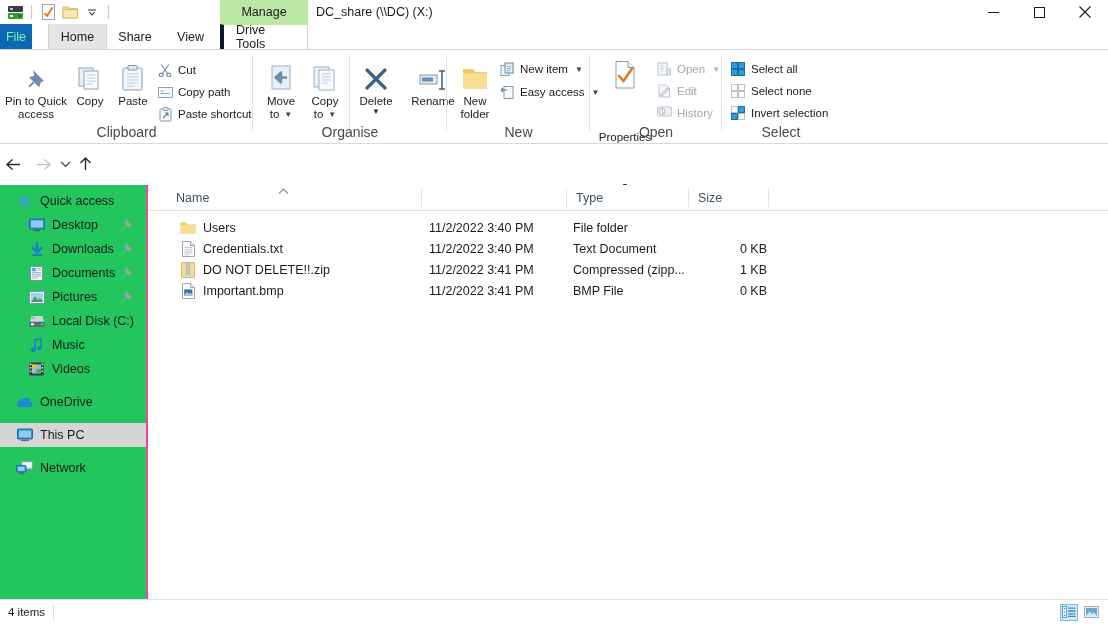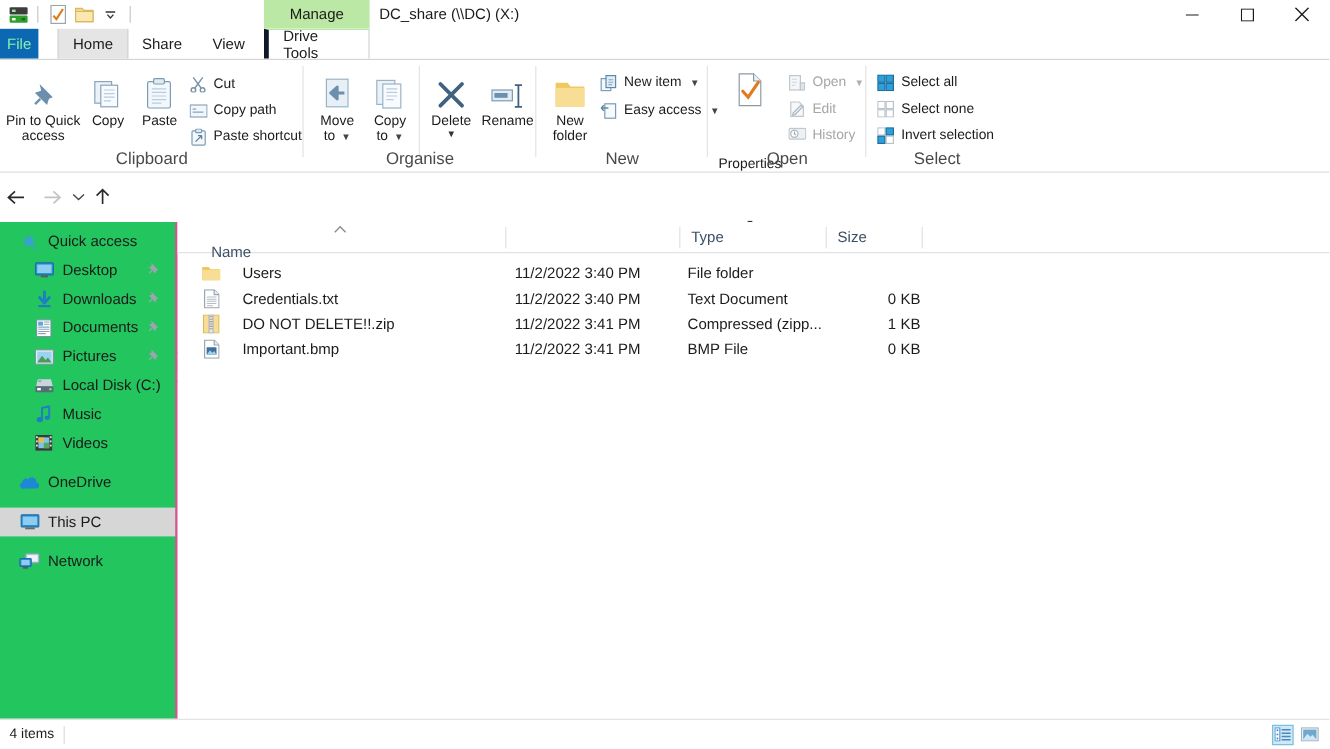--- a/index.html
+++ b/index.html
@@ -137,21 +137,21 @@
   .colhdr { position:absolute; top:0; left:0; width:960px; height:26px; background:#fff; border-bottom:1px solid #e2e2e2; }
   .col {
     position:absolute; top:0; height:26px; display:flex; align-items:center;
     font-size:12.5px; color:#3b5066; padding-left:10px;
   }
   .col-div { position:absolute; top:4px; width:1px; height:18px; background:#e2e2e2; }
   .sort-arrow { position:absolute; left:130px; top:2px; font-size:9px; color:#8a8a8a; }
 
   .row { position:absolute; left:0; width:960px; height:21px; display:flex; align-items:center; }
   .cell { position:absolute; font-size:12.5px; color:#1b1b1b; white-space:nowrap; }
-  .cell.name { left:20px; display:flex; align-items:center; gap:18px; }
+  .cell.name { left:32px; display:flex; align-items:center; gap:7px; }
   .cell.date { left:281px; }
   .cell.type { left:425px; }
   .cell.size { left:547px; width:72px; text-align:right; }
   .fico { width:16px; height:16px; display:flex; align-items:center; justify-content:center; flex:none; }
 
   
   .statusbar {
     position:absolute; left:0; bottom:0; width:1108px; height:25px;
     background:#ffffff; border-top:1px solid #e2e2e2; display:flex; align-items:center;
   }
@@ -345,21 +345,21 @@
       <div class="big-btn" style="left:100px; top:8px; width:46px;">
         <span class="bi">
           <svg width="26" height="26" viewBox="0 0 26 26">
             <path d="M4 4 L22 22 M22 4 L4 22" stroke="#3f6280" stroke-width="3.2" stroke-linecap="round"></path>
           </svg>
         </span>
         <span>Delete</span>
         <span class="caret-below">▼</span>
       </div>
 
-      <div class="big-btn" style="left:146px; top:8px; width:48px;justify-content:flex-end;">
+      <div class="big-btn" style="left:156px; top:8px; width:48px;justify-content:flex-end;">
         <span class="bi">
           <svg width="30" height="24" viewBox="0 0 30 24">
             <rect x="2" y="7" width="17" height="9" fill="#e2ecf4" stroke="#7e9bb4"></rect>
             <rect x="4" y="9.5" width="11" height="4" fill="#6d8fae"></rect>
             <path d="M24 3 v18 M21 3 h6 M21 21 h6" stroke="#3f6280" stroke-width="1.5"></path>
           </svg>
         </span>
         <span>Rename</span>
       </div>
 
@@ -717,21 +717,21 @@
           <rect x="3" y="11.5" width="4.5" height="1.4" fill="#5a5a5a"></rect>
         </svg>
       </span>
       <span>Network</span>
     </div>
   </div>
 
   <div class="listarea">
 
     <div class="colhdr">
-      <div class="col" style="left:18px; width:255px;margin-top:12px;">
+      <div class="col" style="left:18px; width:255px;">
         <span>Name</span>
       </div>
       <div class="sort-arrow">
         <svg width="11" height="7" viewBox="0 0 11 7">
             <path d="M1 5.5 L5.5 1 L10 5.5" stroke="#8a8a8a" stroke-width="1.1" fill="none"></path>
           </svg>
       </div>
       <div class="col-div" style="left:273px;"></div>
       <div class="col-div" style="left:418px;"></div>
       <div class="col" style="left:418px; width:122px;">

